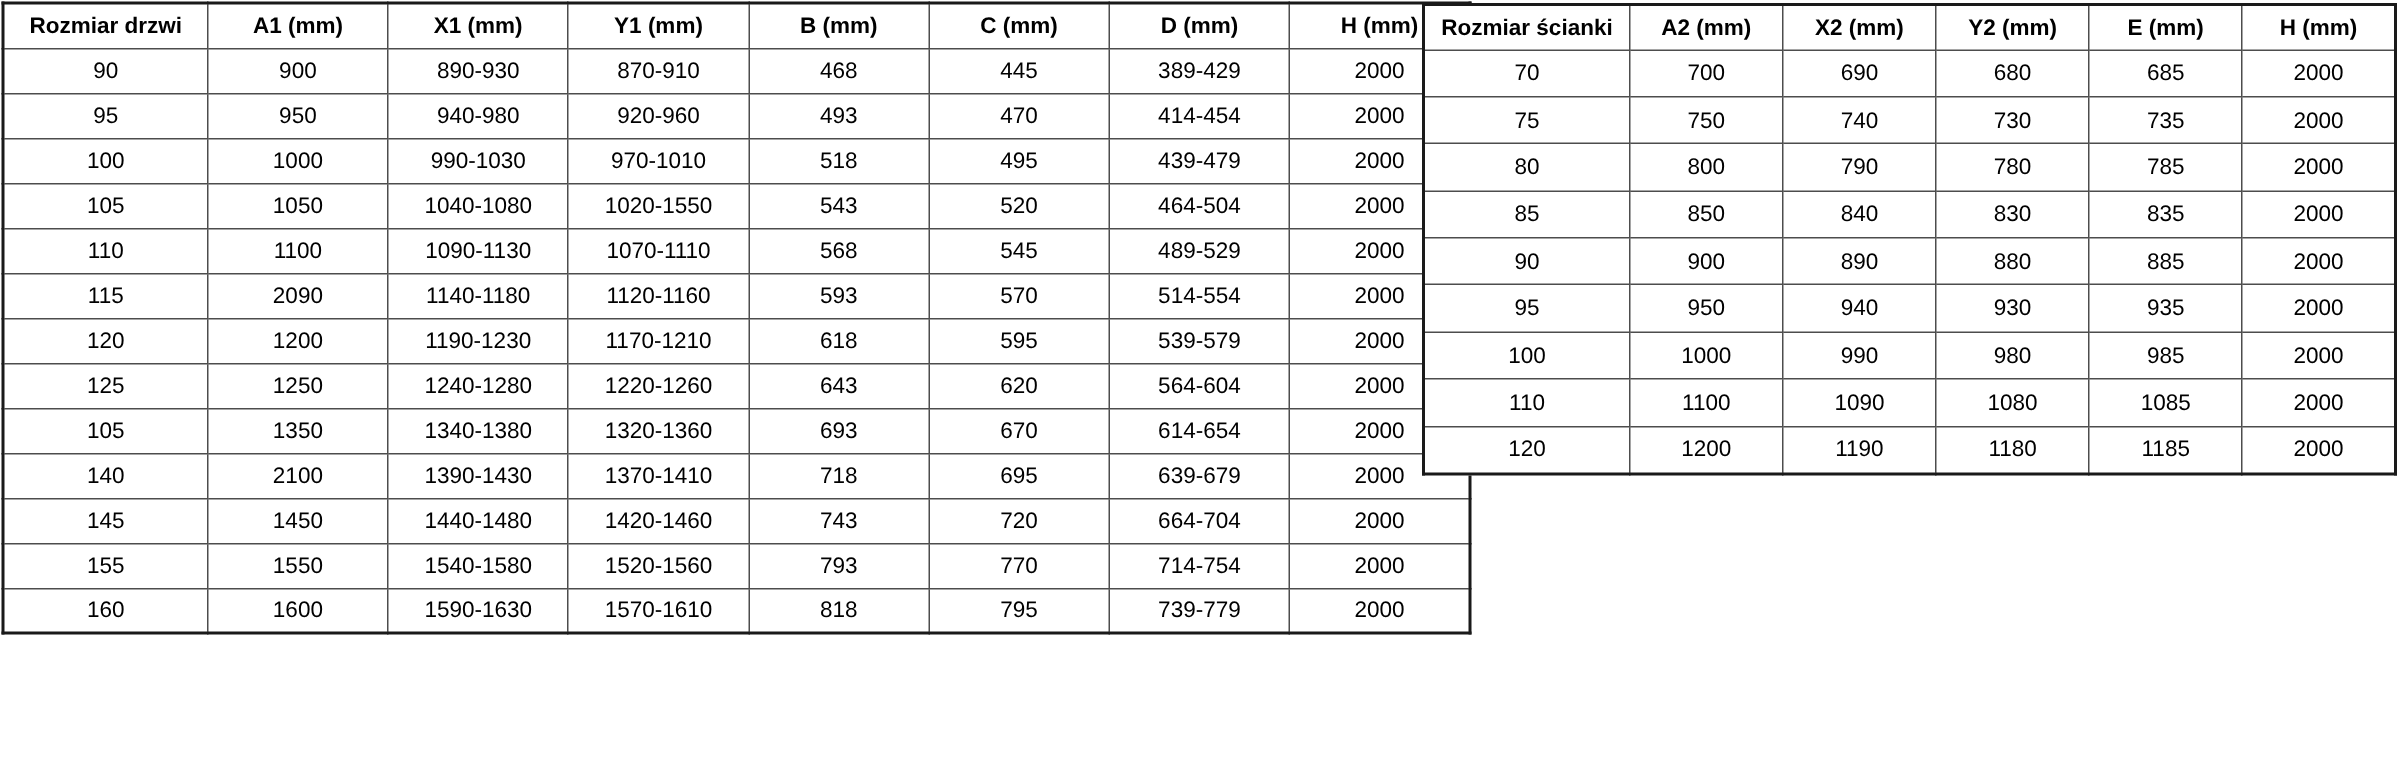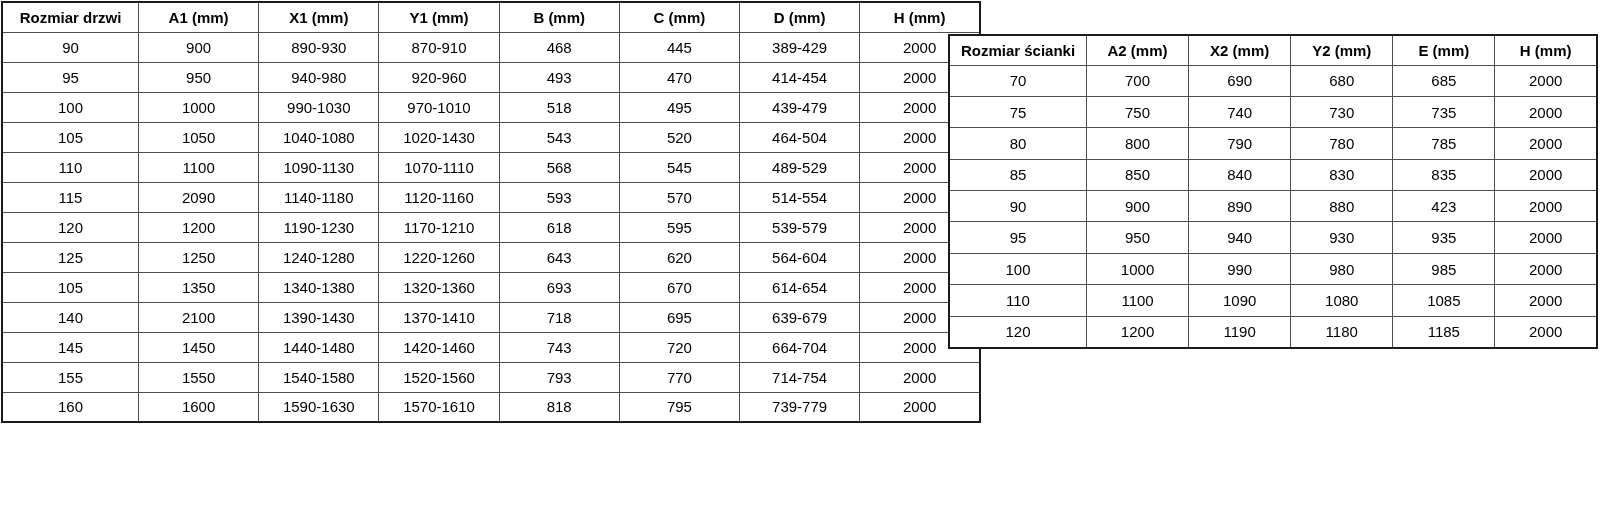--- a/index.html
+++ b/index.html
@@ -45,21 +45,20 @@
   }
   table.door-table tr { height: 30px; }
   table.door-table th:first-child,
   table.door-table td:first-child { width: 131px; }
 
   
   table.wall-table {
     left: 948px;
     top: 2px;
     width: 650px;
-    margin-top: 32px;
   }
   table.wall-table thead tr { height: 30px; }
   table.wall-table tbody tr { height: 31.4px; }
   table.wall-table th:first-child,
   table.wall-table td:first-child { width: 132px; }
 </style>
 </head>
 <body>
 
 <div class="canvas">
@@ -104,21 +103,21 @@
           <td>970-1010</td>
           <td>518</td>
           <td>495</td>
           <td>439-479</td>
           <td>2000</td>
         </tr>
         <tr>
           <td>105</td>
           <td>1050</td>
           <td>1040-1080</td>
-          <td>1020-1430</td>
+          <td>1020-1550</td>
           <td>543</td>
           <td>520</td>
           <td>464-504</td>
           <td>2000</td>
         </tr>
         <tr>
           <td>110</td>
           <td>1100</td>
           <td>1090-1130</td>
           <td>1070-1110</td>
@@ -251,21 +250,21 @@
           <td>840</td>
           <td>830</td>
           <td>835</td>
           <td>2000</td>
         </tr>
         <tr>
           <td>90</td>
           <td>900</td>
           <td>890</td>
           <td>880</td>
-          <td>423</td>
+          <td>885</td>
           <td>2000</td>
         </tr>
         <tr>
           <td>95</td>
           <td>950</td>
           <td>940</td>
           <td>930</td>
           <td>935</td>
           <td>2000</td>
         </tr>

